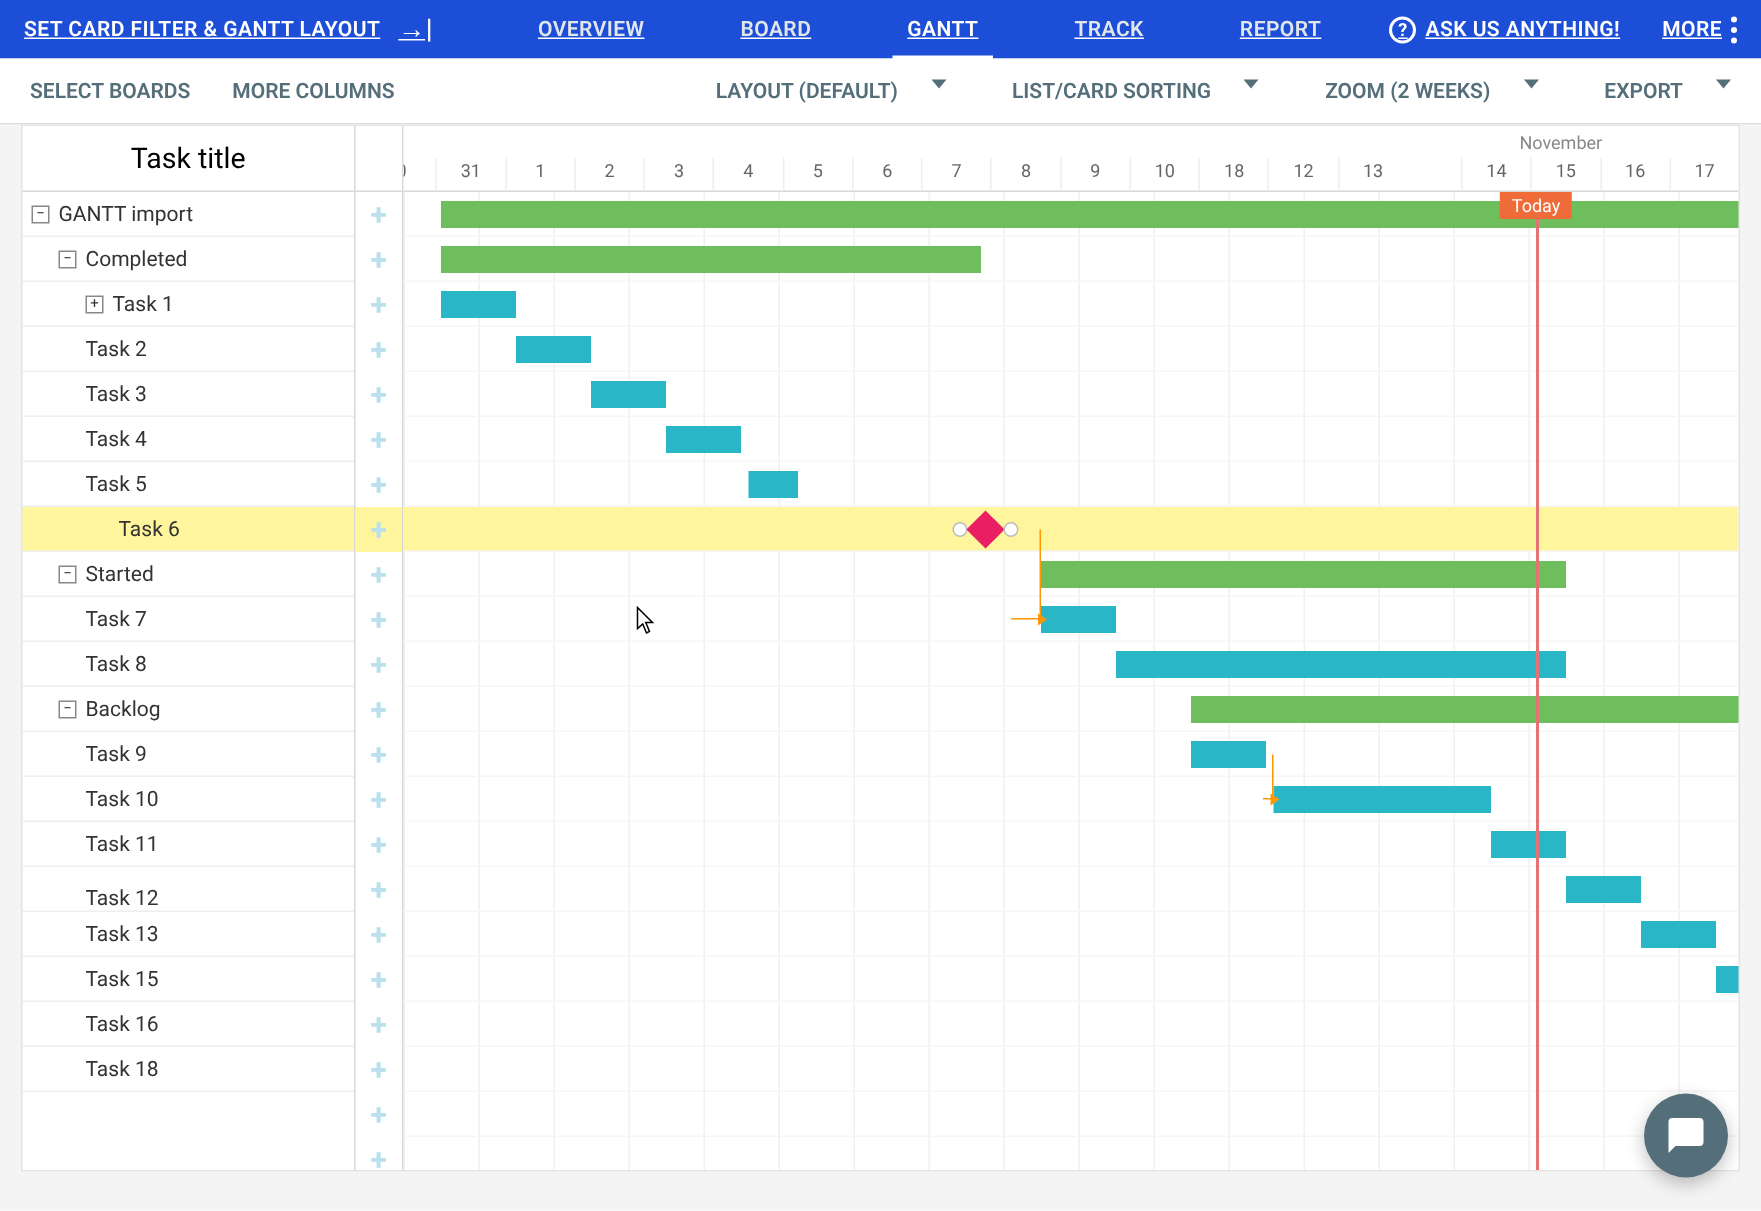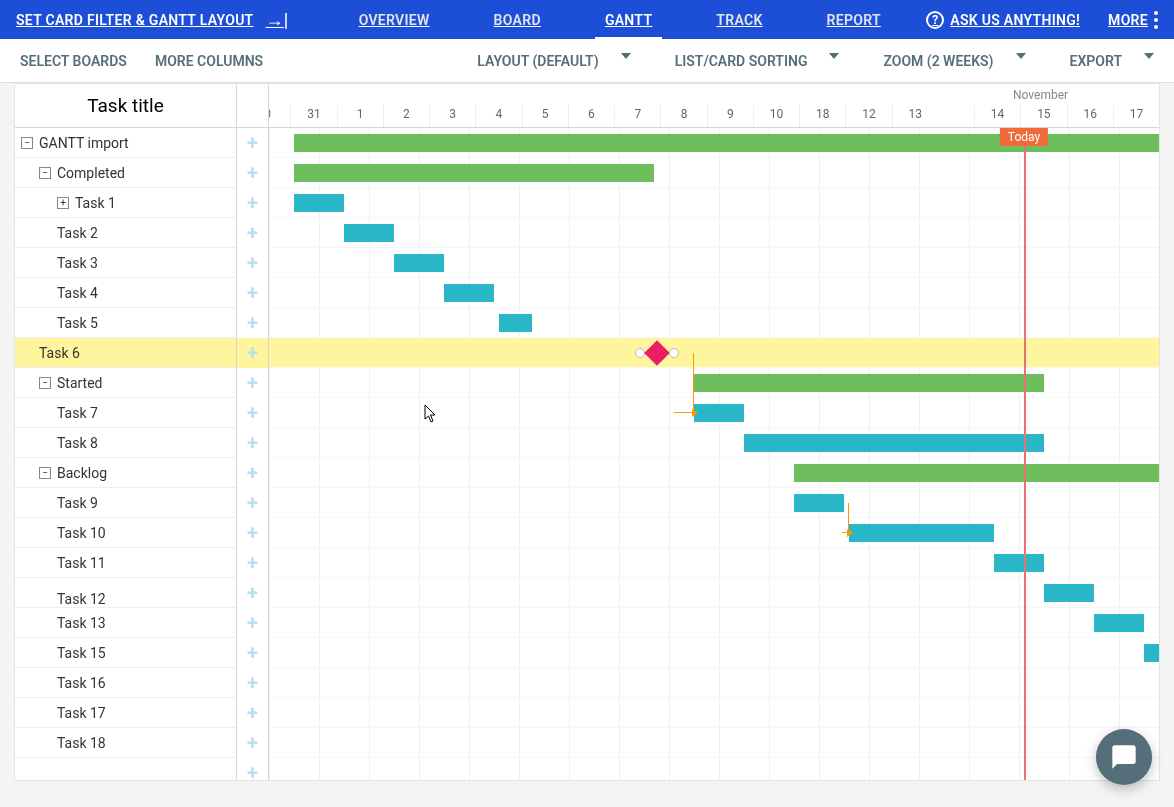--- a/index.html
+++ b/index.html
@@ -361,21 +361,21 @@
         </div>
         <div class="row" style="padding-left: 42px;">
           <span>Task 3</span>
         </div>
         <div class="row" style="padding-left: 42px;">
           <span>Task 4</span>
         </div>
         <div class="row" style="padding-left: 42px;">
           <span>Task 5</span>
         </div>
-        <div class="row hl" style="padding-left: 24px;">
+        <div class="row hl" style="padding-left: 64px;">
           <span>Task 6</span>
         </div>
         <div class="row" style="padding-left: 24px;">
           <span class="toggle">−</span>
           <span>Started</span>
         </div>
         <div class="row" style="padding-left: 42px;">
           <span>Task 7</span>
         </div>
         <div class="row" style="padding-left: 42px;">
@@ -398,23 +398,20 @@
           <span>Task 12</span>
         </div>
         <div class="row" style="padding-left: 42px;">
           <span>Task 13</span>
         </div>
         <div class="row" style="padding-left: 42px;">
           <span>Task 15</span>
         </div>
         <div class="row" style="padding-left: 42px;">
           <span>Task 16</span>
-        </div>
-        <div class="row" style="padding-left: 42px;">
-          <span>Task 17</span>
         </div>
         <div class="row" style="padding-left: 42px;">
           <span>Task 18</span>
         </div>
       </div>
   </div>
   <div class="pluscol">
     <div class="pluscol-head"></div>
     <div id="plusrows">
         <div class="cell">

